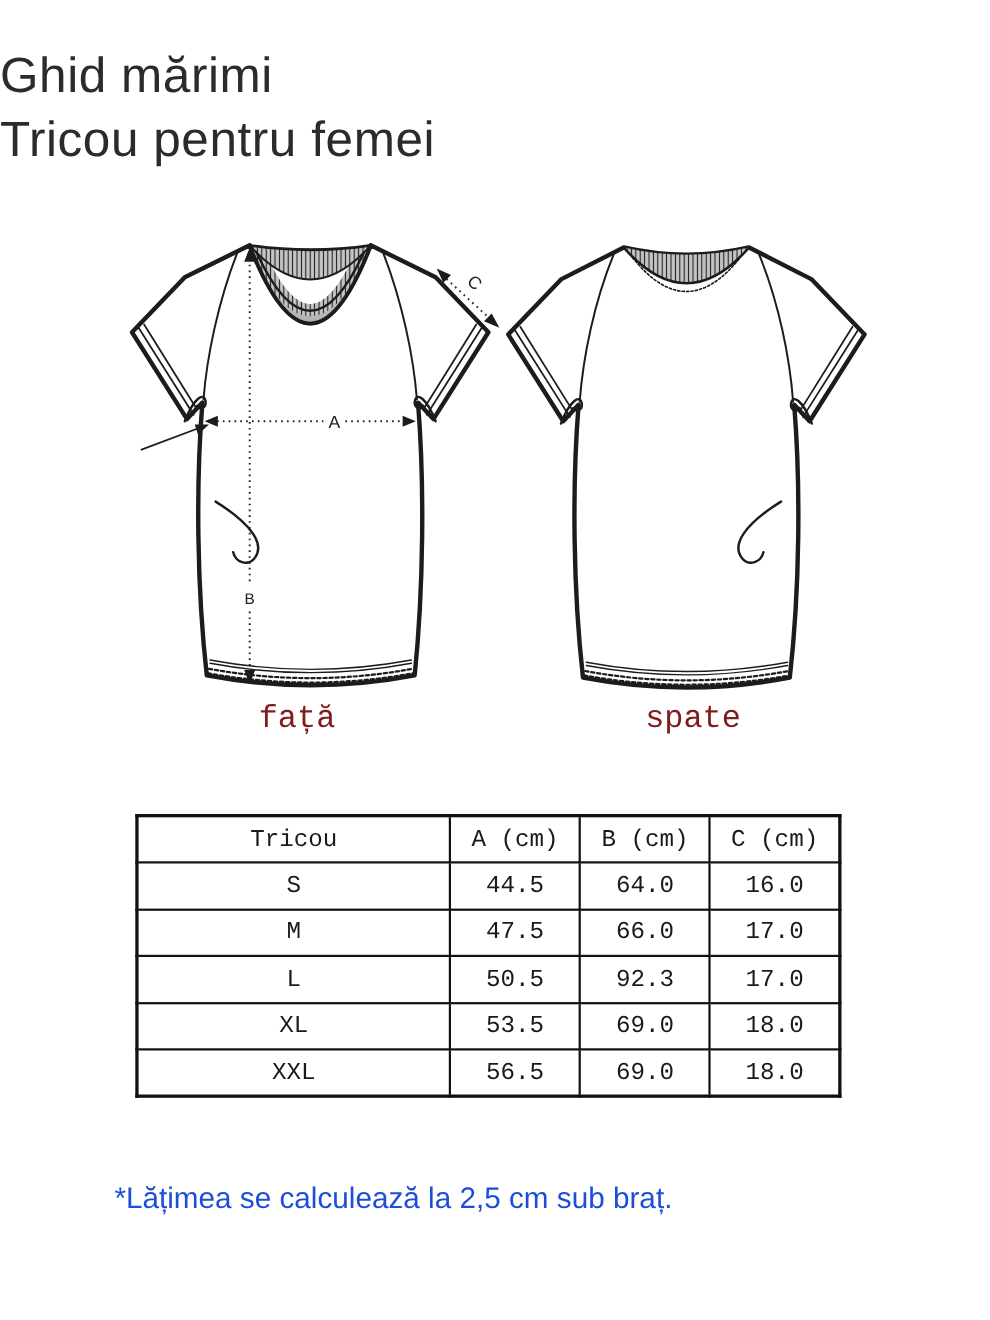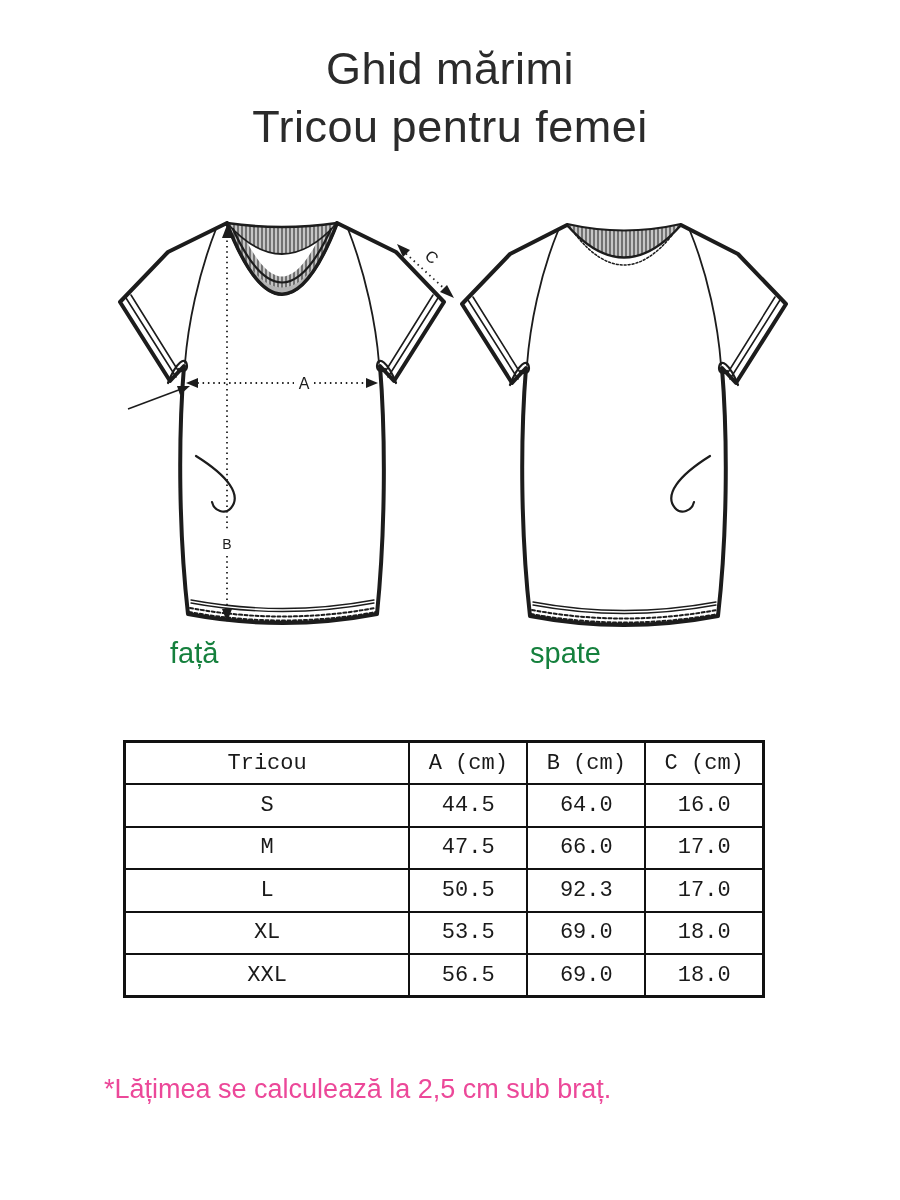--- a/index.html
+++ b/index.html
@@ -1,45 +1,45 @@
 <!DOCTYPE html>
 <html><head>
 <meta charset="utf-8">
 <style>
   * { margin:0; padding:0; box-sizing:border-box; }
   html,body { width:900px; height:1200px; background:#ffffff; overflow:hidden;
               font-family:"Liberation Sans", sans-serif; }
   .page { position:relative; width:900px; height:1200px; background:#fff; }
 
-  .title { position:absolute; left:0; top:40px; width:900px; text-align:center;
+  .title { position:absolute; left:0; top:40px; width:900px; 
            font-size:45px; line-height:58px; font-weight:300; color:#2b2b2b;
            letter-spacing:0.5px; }
 
   .diagram-svg { position:absolute; left:0; top:190px; width:900px; height:490px; }
 
   .annotation { position:absolute; left:57px; top:401px; font-size:27px;
                 line-height:34px; color:#2b2b2b; font-weight:300; }
 
-  .view-label { position:absolute; top:637px; font-size:29px; color:#15803d;
-                font-weight:300; width:200px; }
+  .view-label { position:absolute; top:637px; font-size:29px; color:#7f1d1d;
+                font-weight:300; text-align:center; width:200px;font-family:Liberation Mono, monospace; }
   .view-label.front { left:170px; }
   .view-label.back  { left:530px; }
 
   table.size-table { position:absolute; left:123px; top:740px; width:642px;
                      border-collapse:collapse; table-layout:fixed;
                      font-family:"Liberation Mono", monospace; font-size:22px;
                      color:#1a1a1a; }
   table.size-table { border:3px solid #111; }
   table.size-table td { border:2px solid #111; text-align:center;
                         height:42.5px; vertical-align:middle; padding:0; }
   td.col-size { width:270px; }
   td.col-a, td.col-b, td.col-c { width:112px; }
 
   .footnote { position:absolute; left:104px; top:1074px; font-size:27px;
-              color:#ec4899; font-weight:300; }
+              color:#1d4ed8; font-weight:300; }
 </style>
 </head>
 <body>
 
 <div class="page">
 
   <div class="title">
     <div>Ghid mărimi</div>
     <div>Tricou pentru femei</div>
   </div>

